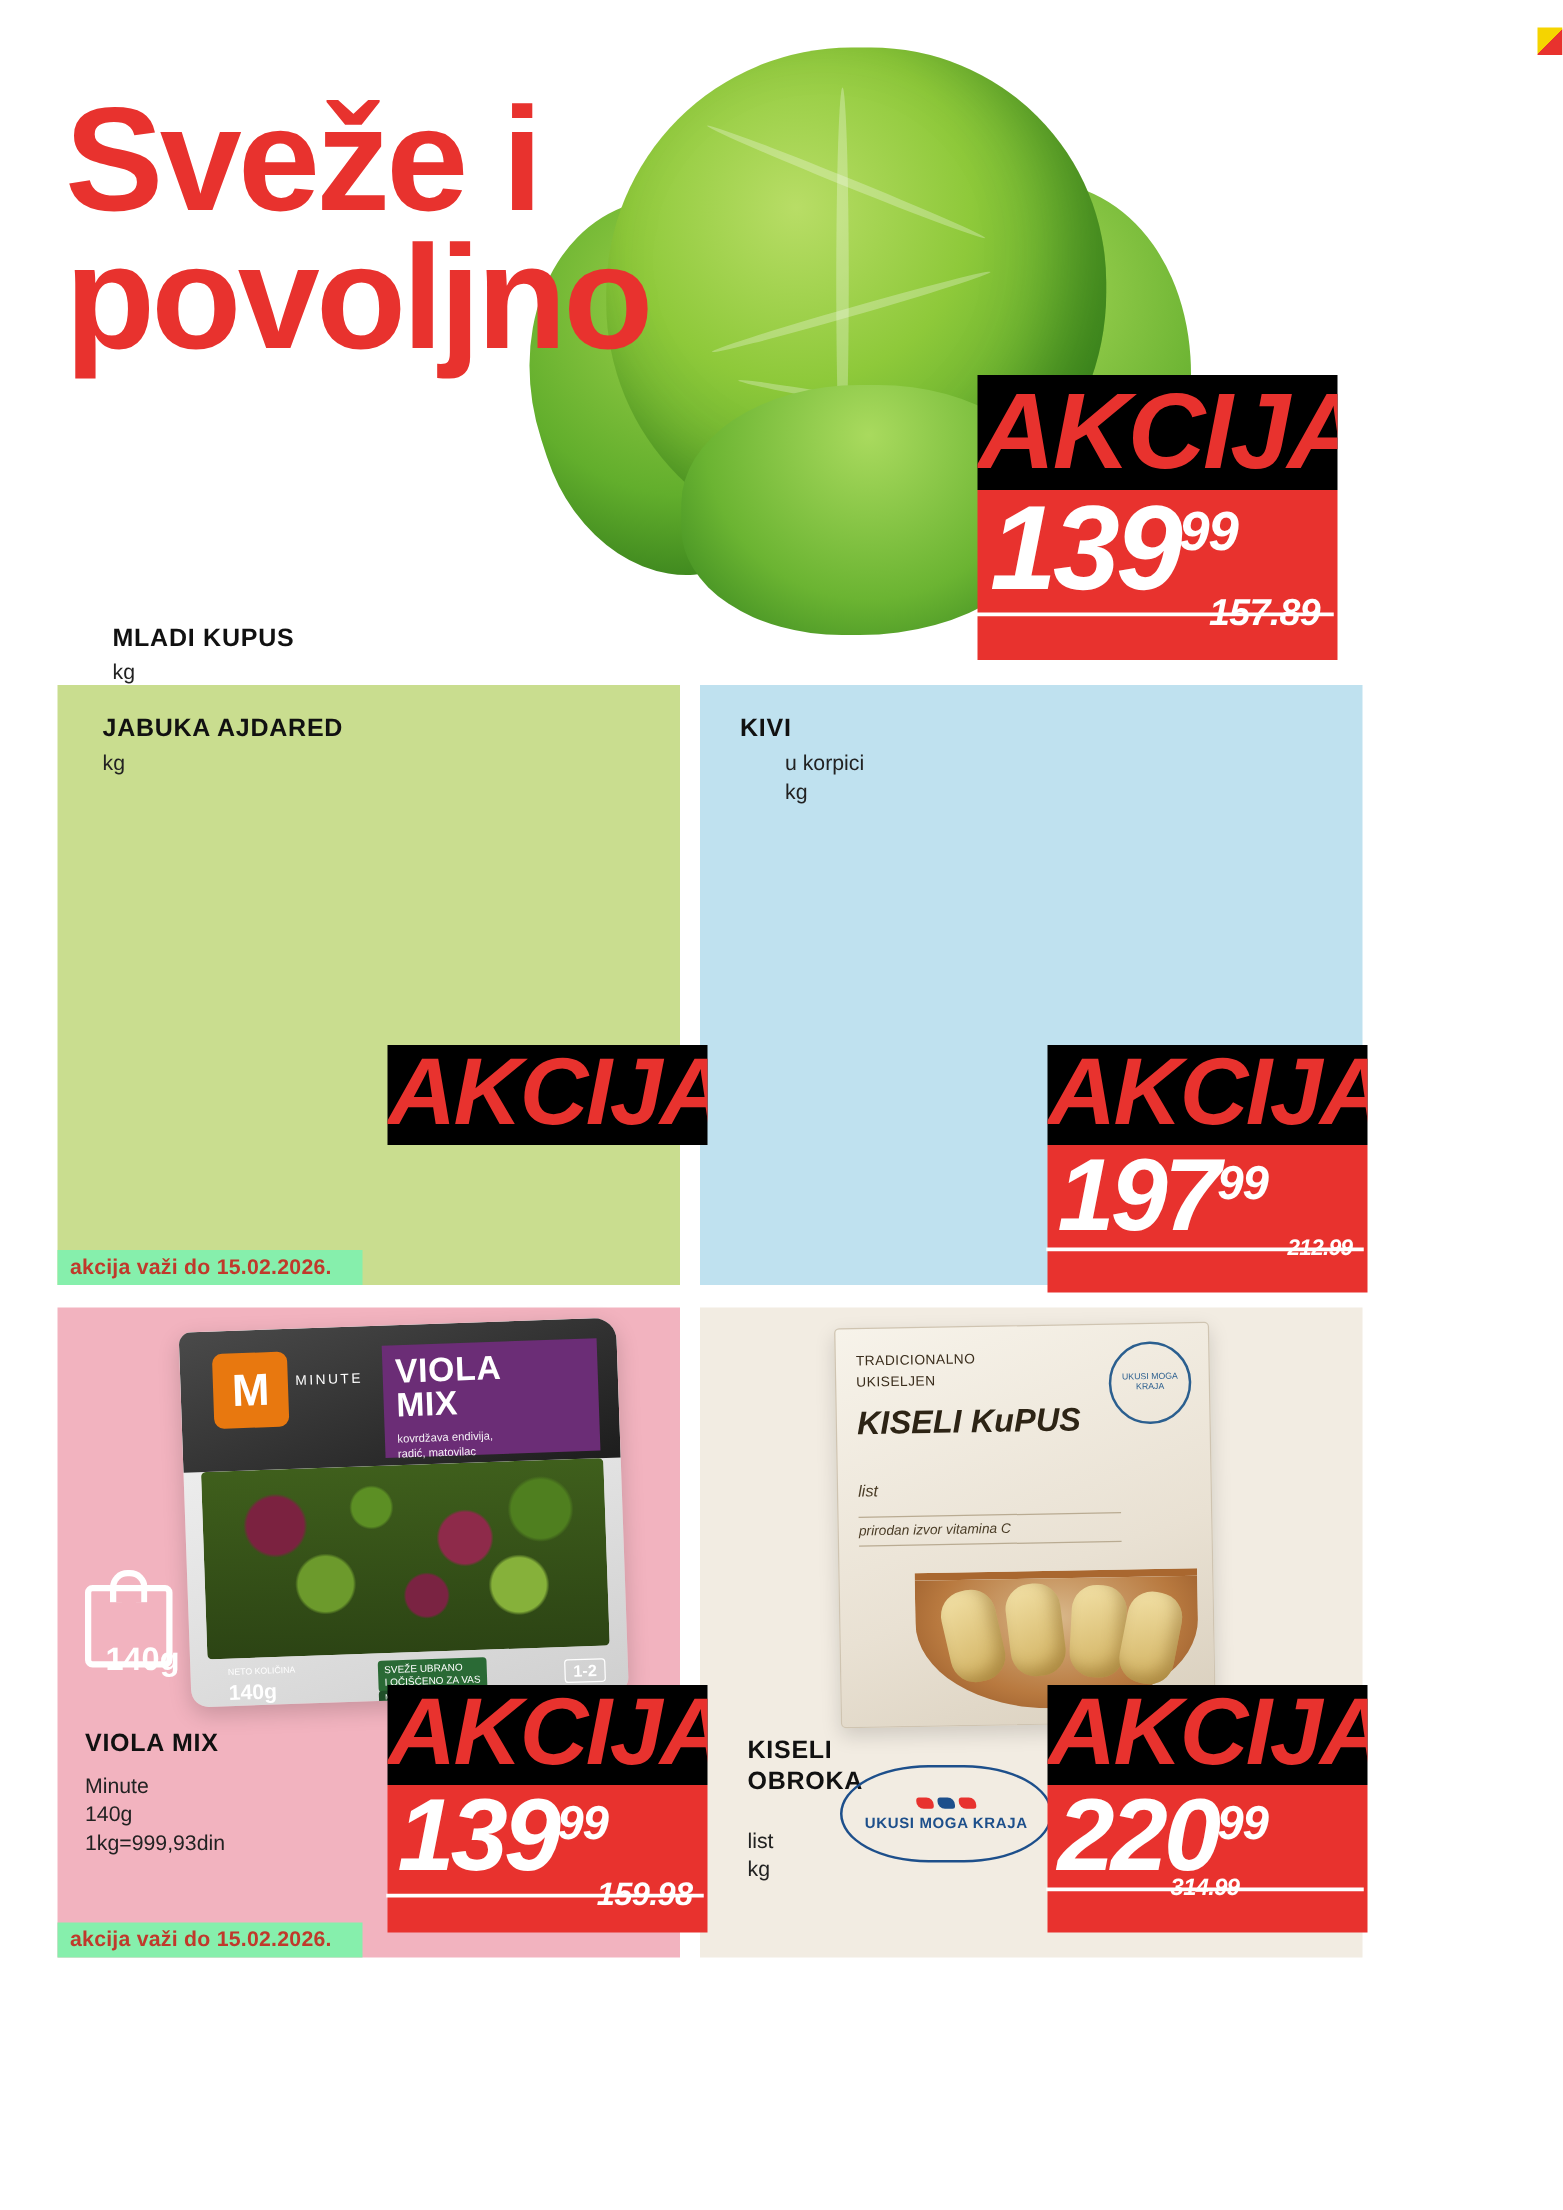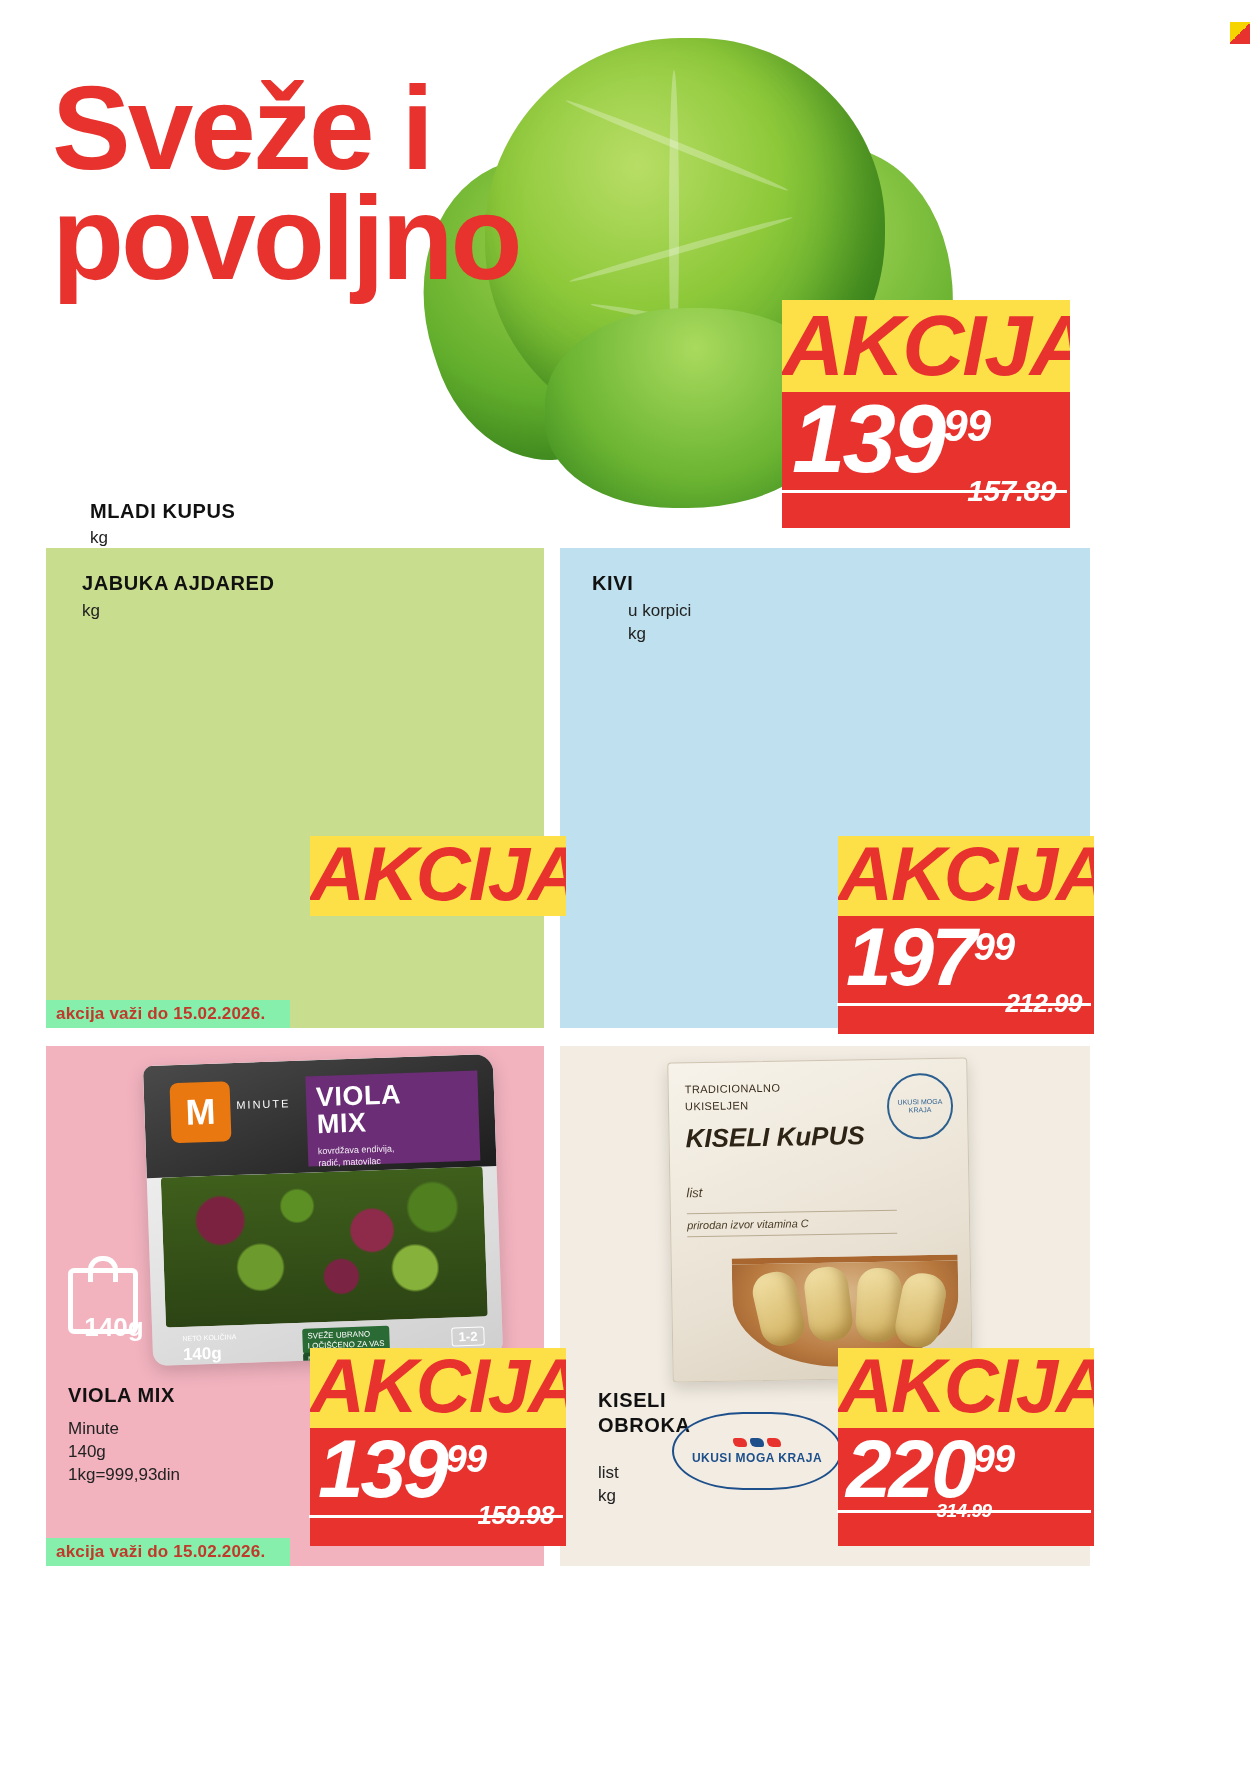--- a/index.html
+++ b/index.html
@@ -75,21 +75,21 @@
   .prod-name {
     position: absolute; font-weight: bold; font-size: 20px; color: #111; letter-spacing: .6px;
   }
   .prod-sub {
     position: absolute; font-size: 17px; color: #222; line-height: 1.35; white-space: pre-line;
   }
 
   
   .tag { position: absolute; z-index: 8; }
   .tag .akcija {
-    background: #fde047;
+    background: #000000;
     color: #e8322e;
     font-weight: bold;
     font-style: italic;
     letter-spacing: -2px;
     line-height: 1;
     text-align: center;
     overflow: hidden;
   }
   .tag .pricebox {
     background: #e8322e;
@@ -128,21 +128,21 @@
   .tag-apple .price-main { font-size: 82px; }
   .tag-apple .price-dec { font-size: 38px; margin-top: 6px; }
   .tag-apple .price-old { font-size: 26px; display:block; text-align:right; margin-top: -4px; }
 
   
   .tag-kiwi { left: 838px; top: 836px; width: 256px; }
   .tag-kiwi .akcija { height: 80px; font-size: 76px; }
   .tag-kiwi .pricebox { height: 118px; padding: 6px 12px 0 8px; }
   .tag-kiwi .price-main { font-size: 82px; }
   .tag-kiwi .price-dec { font-size: 38px; margin-top: 6px; }
-  .tag-kiwi .price-old { font-size: 26px; display:block; text-align:right; margin-top: -4px; }
+  .tag-kiwi .price-old { font-size: 18px; display:block; text-align:right; margin-top: -4px; }
 
   
   .tag-viola { left: 310px; top: 1348px; width: 256px; }
   .tag-viola .akcija { height: 80px; font-size: 76px; }
   .tag-viola .pricebox { height: 118px; padding: 6px 12px 0 8px; }
   .tag-viola .price-main { font-size: 82px; }
   .tag-viola .price-dec { font-size: 38px; margin-top: 6px; }
   .tag-viola .price-old { font-size: 26px; display:block; text-align:right; margin-top: -4px; }
 
   

